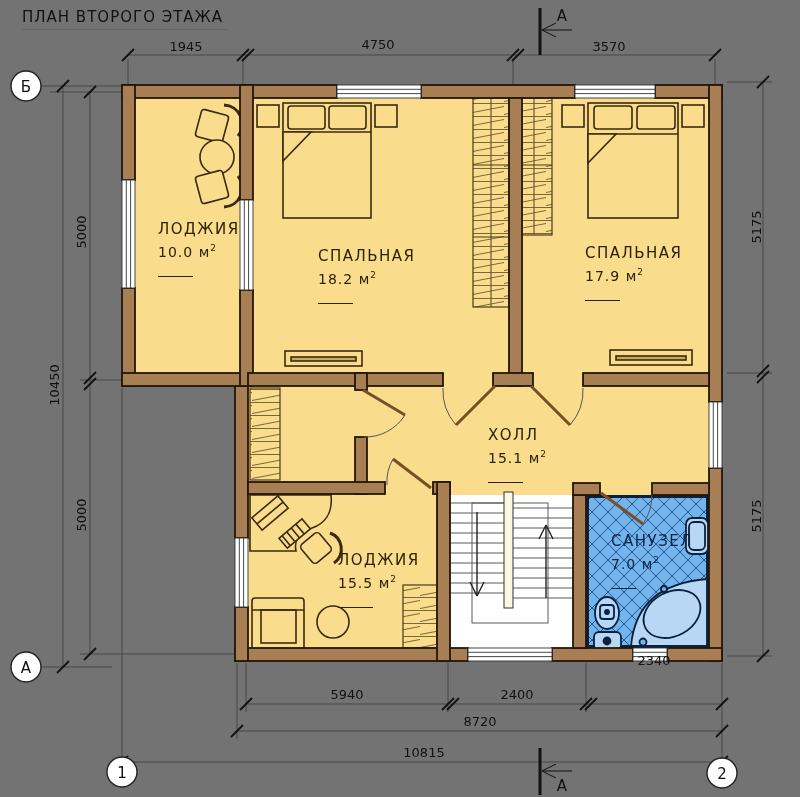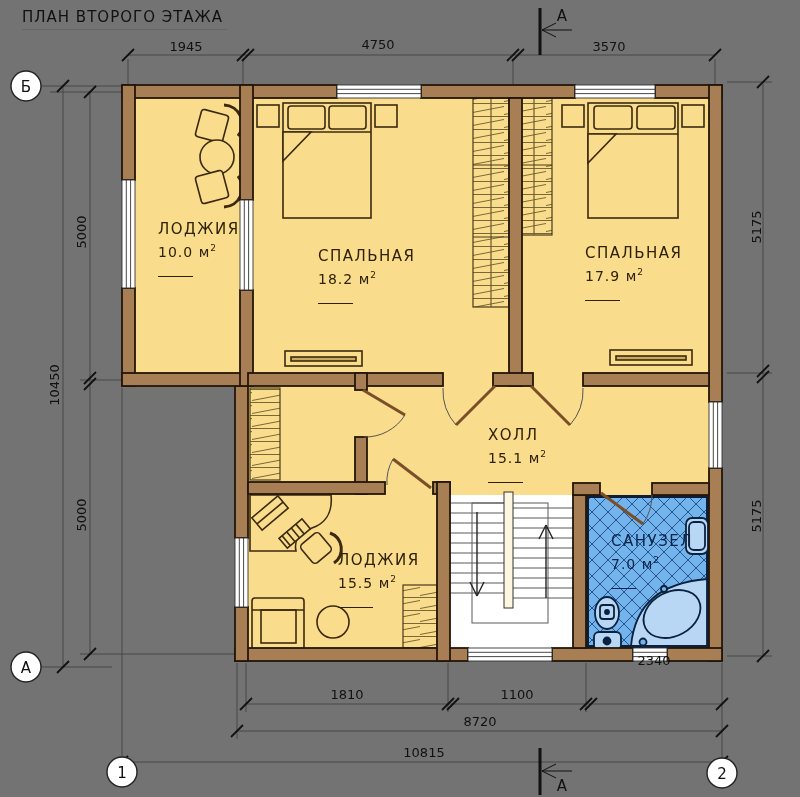--- a/index.html
+++ b/index.html
@@ -370,22 +370,22 @@
 <div class="lbl dim" style="left:378px;top:44px">4750</div>
 <div class="lbl dim" style="left:609px;top:46px">3570</div>
 
 <div class="lbl dim v" style="left:54px;top:385px">10450</div>
 <div class="lbl dim v" style="left:81px;top:232px">5000</div>
 <div class="lbl dim v" style="left:81px;top:515px">5000</div>
 
 <div class="lbl dim v" style="left:756px;top:227px">5175</div>
 <div class="lbl dim v" style="left:756px;top:516px">5175</div>
 
-<div class="lbl dim" style="left:347px;top:694px">1810</div>
-<div class="lbl dim" style="left:517px;top:694px">1100</div>
+<div class="lbl dim" style="left:347px;top:694px">5940</div>
+<div class="lbl dim" style="left:517px;top:694px">2400</div>
 <div class="lbl dim" style="left:654px;top:660px">2340</div>
 <div class="lbl dim" style="left:480px;top:721px">8720</div>
 <div class="lbl dim" style="left:424px;top:752px">10815</div>
 
 <div class="lbl axis" style="left:26px;top:87px">Б</div>
 <div class="lbl axis" style="left:26px;top:668px">А</div>
 <div class="lbl axis" style="left:122px;top:773px">1</div>
 <div class="lbl axis" style="left:722px;top:774px">2</div>
 
 <div class="lbl seclbl" style="left:562px;top:16px">А</div>

